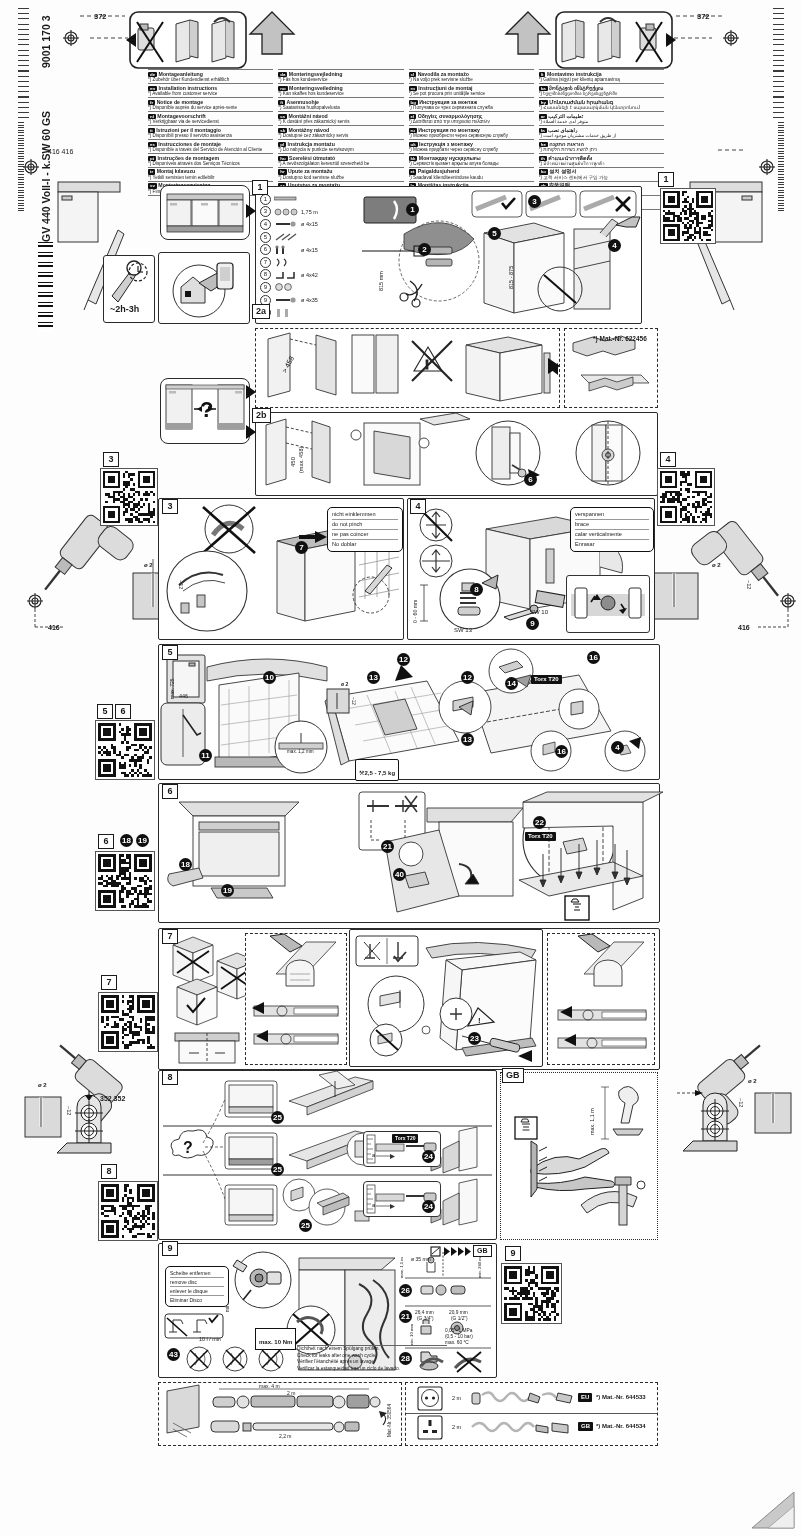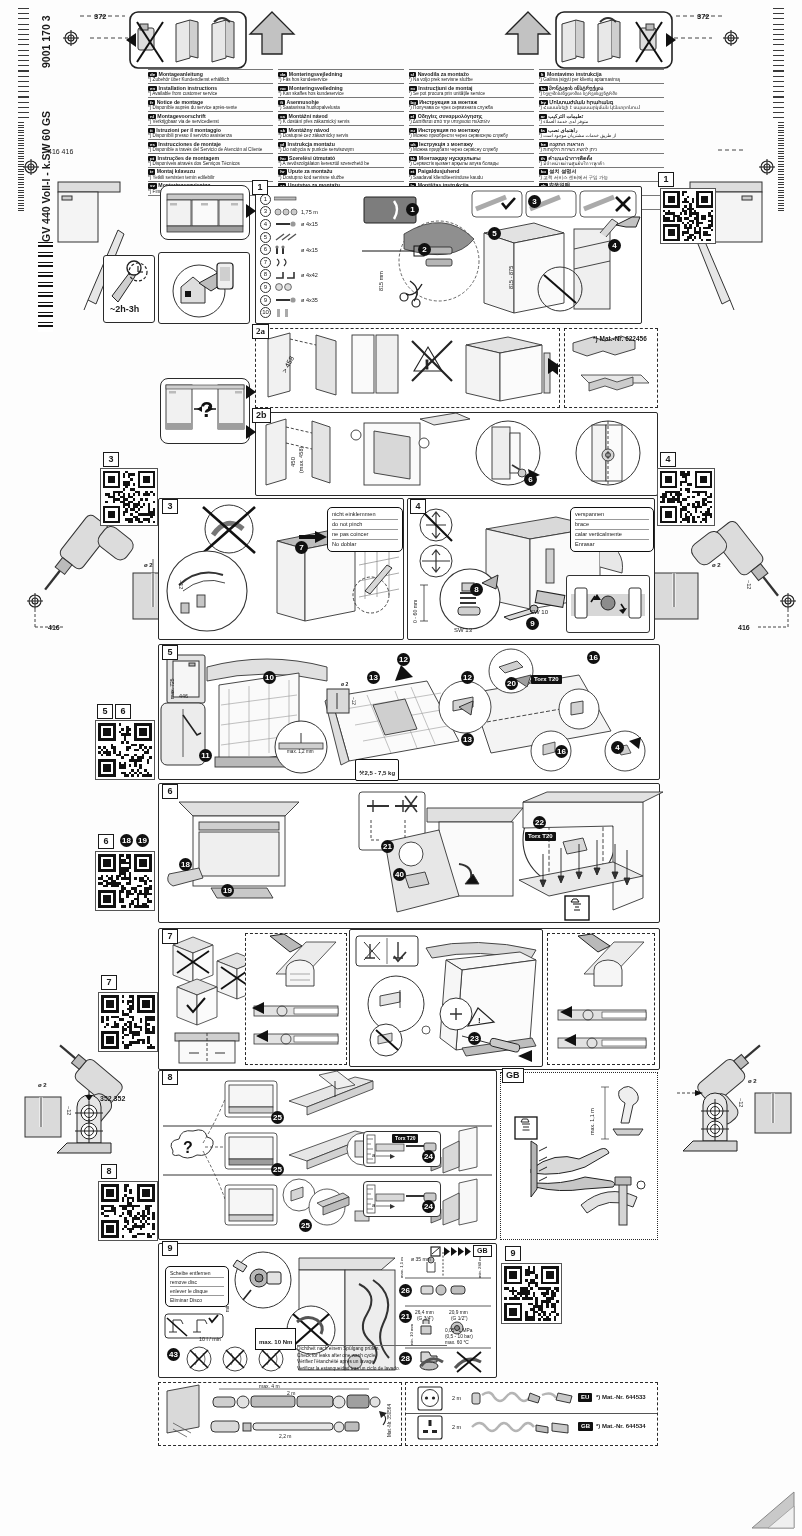--- a/index.html
+++ b/index.html
@@ -612,21 +612,21 @@
         <rect x="74" y="12" width="7" height="2.5" fill="#bbb"></rect>
       <path d="M33 30 h6 M55 30 h-6" stroke="#111" stroke-width="1.4"></path>
       <polygon points="41,27 36,30 41,33" fill="#111"></polygon>
         <polygon points="47,27 52,30 47,33" fill="#111"></polygon>
       <text x="39" y="38" font-size="22" font-weight="bold" fill="#111" font-family="Liberation Sans">?</text>
     </svg>
   </div>
   <div class="tri-r" style="left:246px;top:385px;"></div>
   <div class="tri-r" style="left:246px;top:425px;"></div>
 
-  <div class="tab" style="left:252px;top:324px;font-family:Liberation Serif, serif;">2a</div>
+  <div class="tab" style="left:252px;top:304px;">2a</div>
   <div class="dpanel" style="left:255px;top:328px;width:303px;height:78px;">
     <svg class="art" width="303" height="78">
       <g stroke="#333" stroke-width=".9" fill="#f1f1f1">
         <polygon points="12,10 34,4 34,62 12,68"></polygon>
         <polygon points="60,6 80,12 80,66 60,60" fill="#e4e4e4"></polygon>
         <line x1="34" y1="10" x2="60" y2="16" stroke-dasharray="3 2"></line>
         <rect x="96" y="6" width="22" height="58" fill="#fafafa"></rect>
         <rect x="120" y="6" width="22" height="58" fill="#f0f0f0"></rect>
       </g>
       <text x="26" y="42" font-size="7" transform="rotate(-62 30 40)" fill="#111" font-family="Liberation Sans">&gt; 458</text>
@@ -1160,21 +1160,21 @@
     <div class="chipbox" style="left:372px;top:30px;">Torx T20</div>
     <div class="abs" style="left:196px;top:114px;border:1.2px solid #111;border-radius:2px;background:#fff;padding:1px 3px;z-index:5;">
       <span style="font-size:6px;">⚒</span><span class="lbl" style="position:static;font-size:6px;font-weight:bold;">2,5 - 7,5 kg</span>
     </div>
     <span class="badge" style="left:104px;top:26px;">10</span>
     <span class="badge" style="left:40px;top:104px;">11</span>
     <span class="badge" style="left:238px;top:8px;">12</span>
     <span class="badge" style="left:208px;top:26px;">13</span>
     <span class="badge" style="left:302px;top:26px;">12</span>
     <span class="badge" style="left:302px;top:88px;">13</span>
-    <span class="badge" style="left:346px;top:32px;">20</span>
+    <span class="badge" style="left:346px;top:32px;">14</span>
     <span class="badge" style="left:428px;top:6px;">16</span>
     <span class="badge" style="left:396px;top:100px;">16</span>
     <span class="badge" style="left:452px;top:96px;">4</span>
   </div>
 
   <div class="tab" style="left:97px;top:704px;">5</div>
   <div class="tab" style="left:115px;top:704px;">6</div>
   <div class="qrbox" style="left:95px;top:720px;width:54px;height:54px;">
       <div class="qr"><svg viewBox="0 0 21 21" width="100%" height="100%" preserveAspectRatio="none" shape-rendering="crispEdges" fill="#111">
           <path fill-rule="evenodd" d="M0 0h7v7h-7z m1 1v5h5v-5z m1 1h3v3h-3z"></path>

